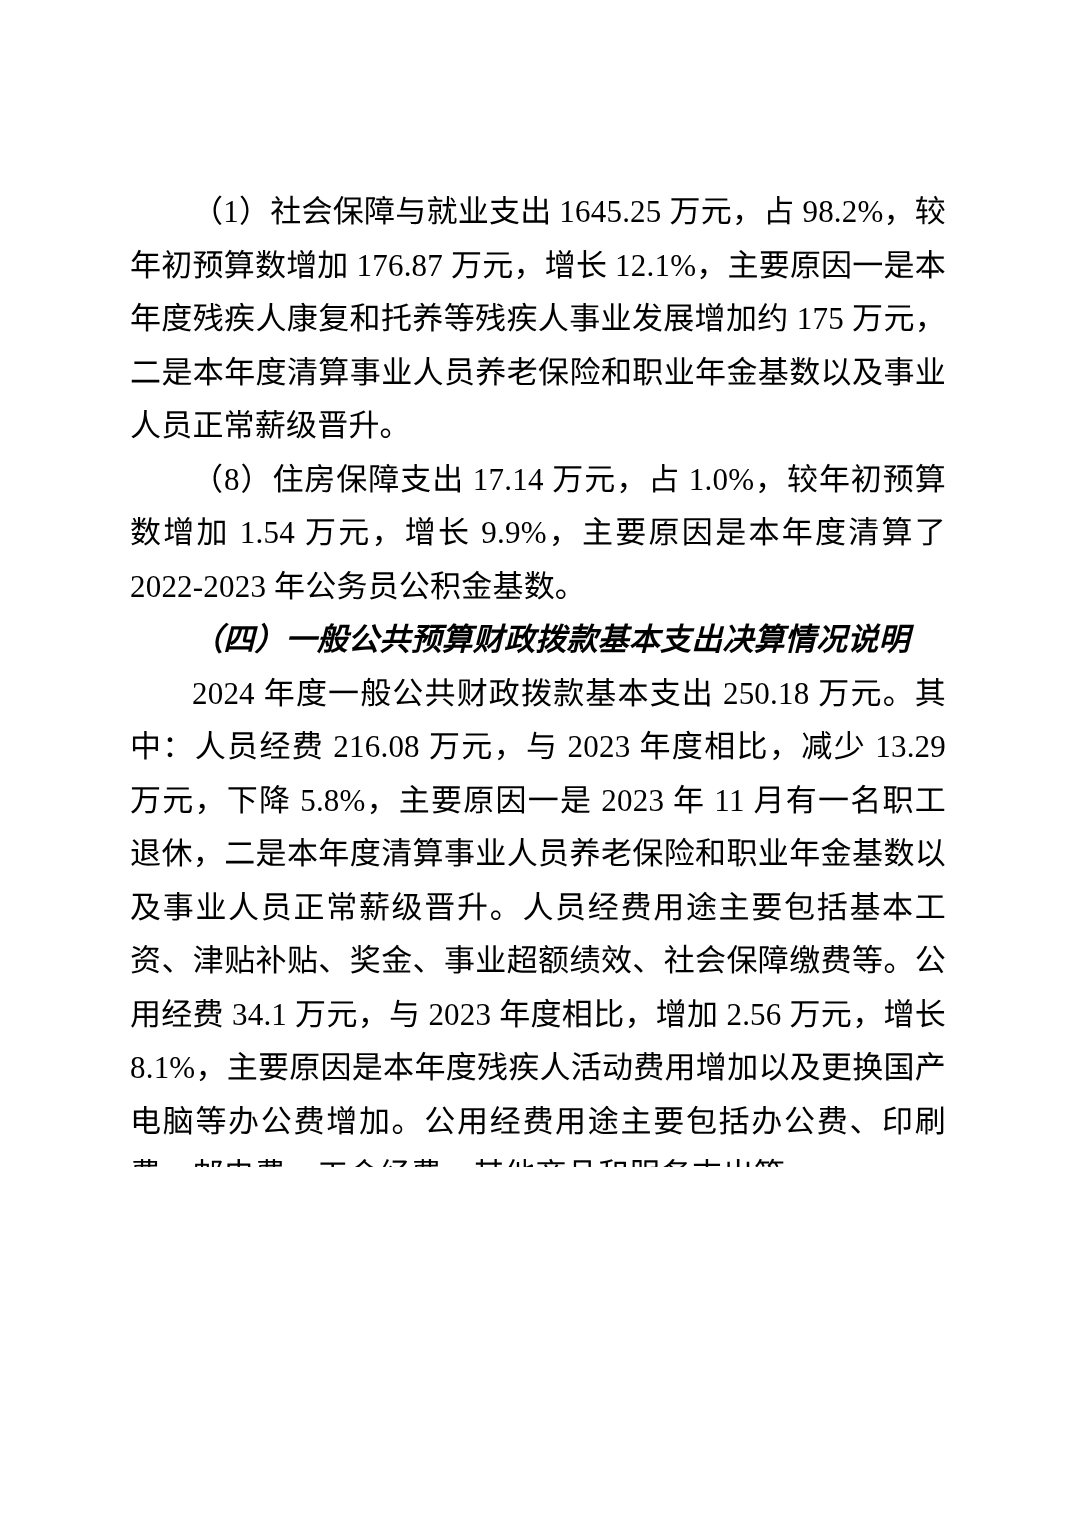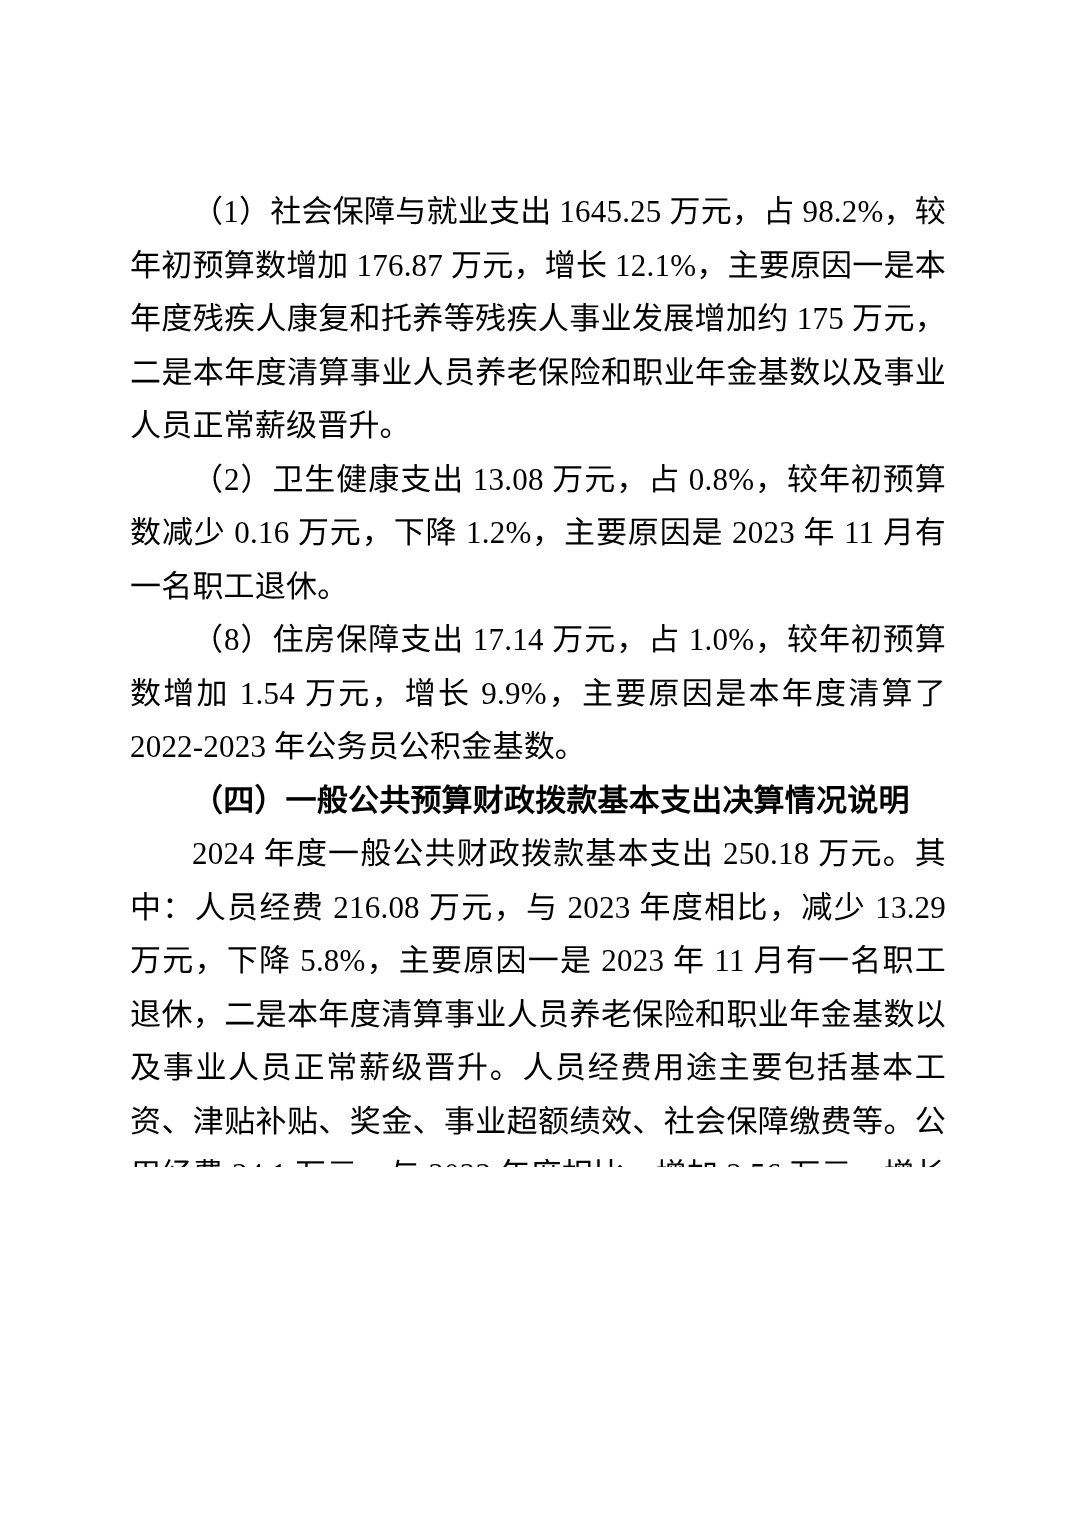--- a/index.html
+++ b/index.html
@@ -31,40 +31,40 @@
     text-align: justify;
     text-justify: inter-character;
     text-align-last: left;
     letter-spacing: 0.2px;
     font-weight: normal;
     color: #000000;
   }
   .section-heading {
     font-weight: bold;
     text-align: right;
+    font-style: italic;
   }
   .page-footer {
     position: absolute;
     top: 1405px;
     left: 0;
     width: 940px;
     text-align: right;
     font-size: 28px;
     line-height: 40px;
     color: #000000;
     font-family: "Liberation Serif", "DejaVu Serif", serif;
   }
 </style>
 </head>
 <body>
 
 <div class="page">
   <div class="content">
     <p class="body-para">（1）社会保障与就业支出 1645.25 万元，占 98.2%，较年初预算数增加 176.87 万元，增长 12.1%，主要原因一是本年度残疾人康复和托养等残疾人事业发展增加约 175 万元，二是本年度清算事业人员养老保险和职业年金基数以及事业人员正常薪级晋升。</p>
-    <p class="body-para">（2）卫生健康支出 13.08 万元，占 0.8%，较年初预算数减少 0.16 万元，下降 1.2%，主要原因是 2023 年 11 月有一名职工退休。</p>
     <p class="body-para">（8）住房保障支出 17.14 万元，占 1.0%，较年初预算数增加 1.54 万元，增长 9.9%，主要原因是本年度清算了 2022-2023 年公务员公积金基数。</p>
     <h2 class="section-heading">（四）一般公共预算财政拨款基本支出决算情况说明</h2>
     <p class="body-para">2024 年度一般公共财政拨款基本支出 250.18 万元。其中：人员经费 216.08 万元，与 2023 年度相比，减少 13.29 万元，下降 5.8%，主要原因一是 2023 年 11 月有一名职工退休，二是本年度清算事业人员养老保险和职业年金基数以及事业人员正常薪级晋升。人员经费用途主要包括基本工资、津贴补贴、奖金、事业超额绩效、社会保障缴费等。公用经费 34.1 万元，与 2023 年度相比，增加 2.56 万元，增长 8.1%，主要原因是本年度残疾人活动费用增加以及更换国产电脑等办公费增加。公用经费用途主要包括办公费、印刷费、邮电费、工会经费、其他商品和服务支出等。</p>
     <h2 class="section-heading">（五）年度一般公共财政拨款基本支出</h2>
     <p class="body-para">2024 年度政府性基金预算财政拨款年初结转结余 0 万元，年</p>
   </div>
 
   <div class="page-footer">
     <span>— 5 —</span>
   </div>

